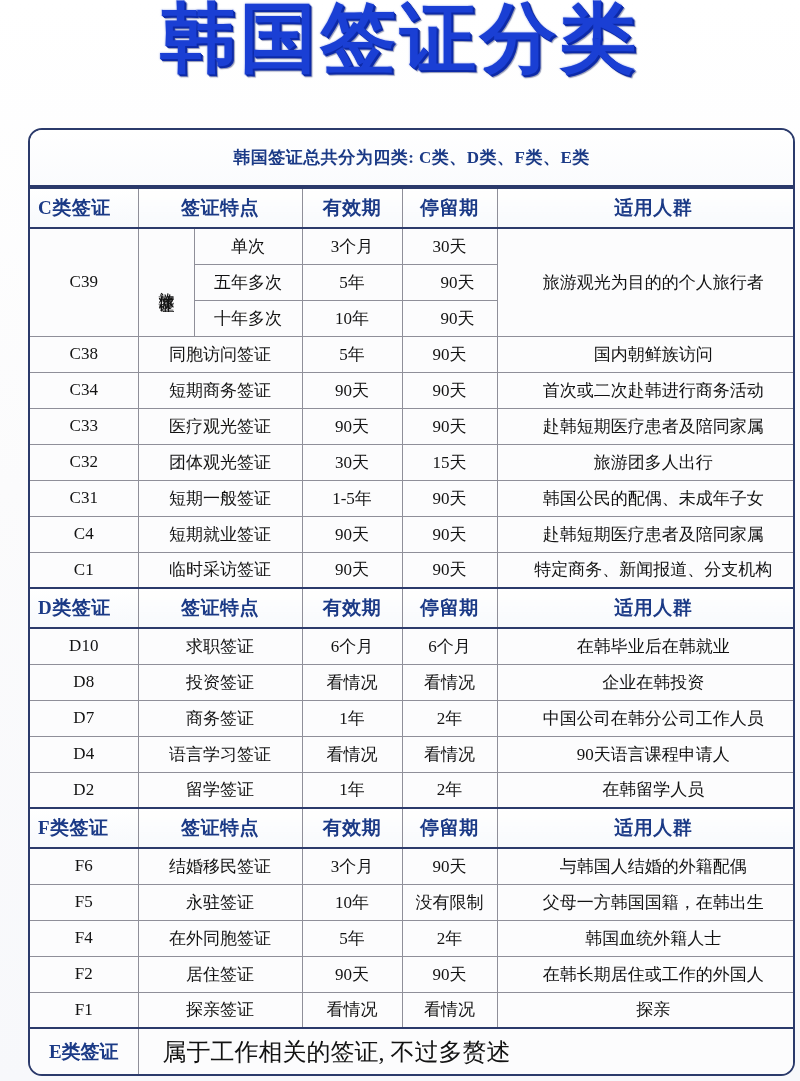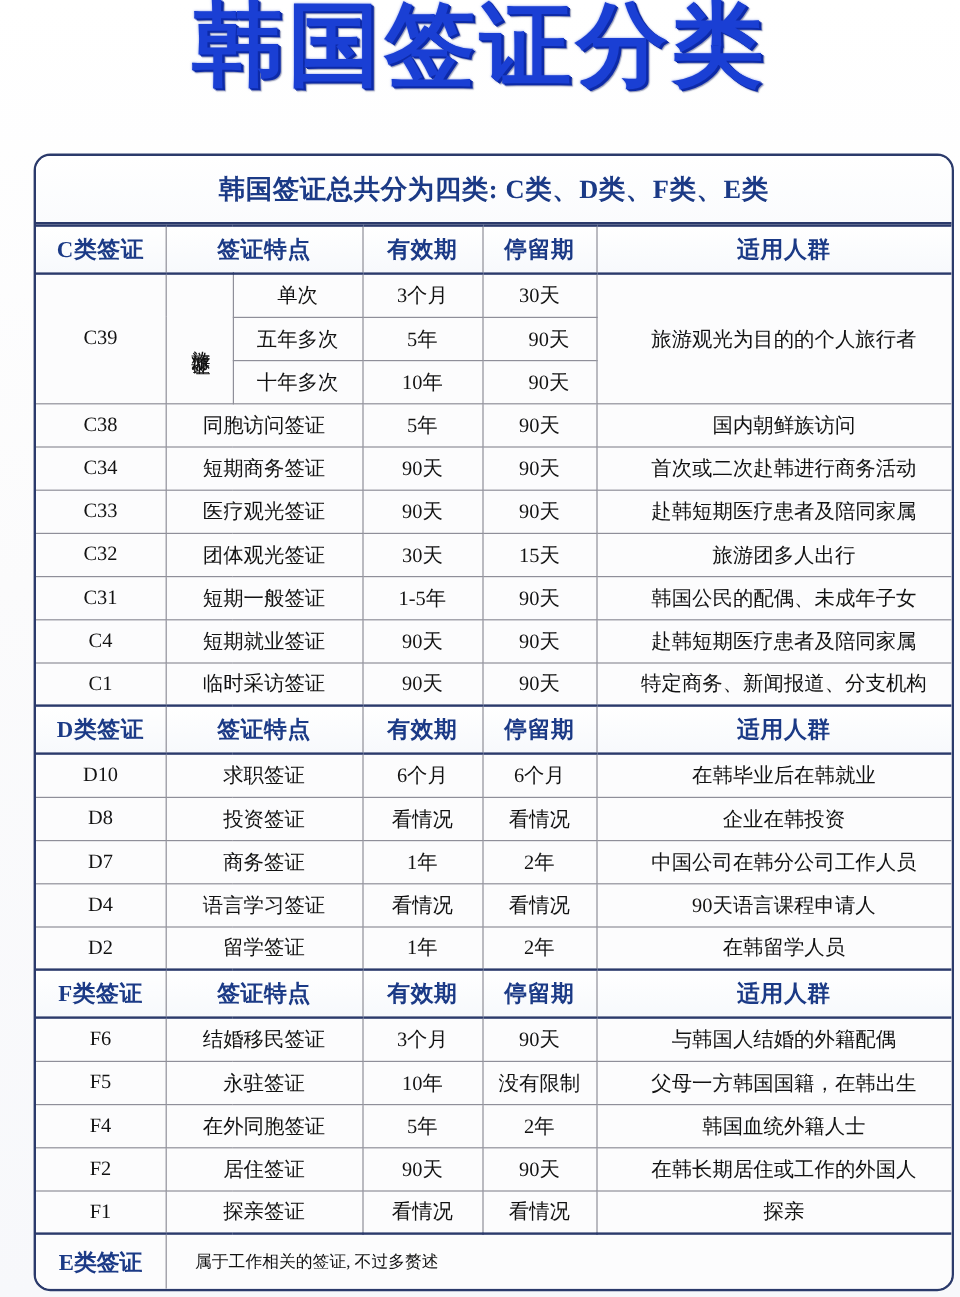--- a/index.html
+++ b/index.html
@@ -55,21 +55,21 @@
   .subtitle-row {
     height: 57px;
     display: flex;
     align-items: center;
     justify-content: center;
     background: linear-gradient(180deg,#ffffff,#fafbfd);
     border-bottom: 2px solid #2b3a6b;
   }
   .subtitle-text {
     font-weight: bold;
-    font-size: 22px;
+    font-size: 17px;
     color: #1b3a86;
     letter-spacing: .5px;
     white-space: nowrap;
   }
 
   table.visa {
     width: 100%;
     border-collapse: collapse;
     table-layout: fixed;
   }
@@ -98,21 +98,21 @@
   tr.section-head th {
     background: linear-gradient(180deg,#ffffff,#f7f9fc);
     color: #1b3a86;
     font-weight: bold;
     font-size: 19px;
     height: 40px;
     border-top: 2px solid #2b3a6b;
     border-bottom: 2px solid #2b3a6b;
     letter-spacing: .5px;
   }
-  tr.section-head th.cls { text-align: center; }
+  tr.section-head th.cls { text-align: left; }
 
   
   td.vertical {
     padding: 0;
     width: 56px;
   }
   .vert-inner {
     writing-mode: vertical-rl;
     text-orientation: upright;
     letter-spacing: 2px;
@@ -131,21 +131,21 @@
     height: 46px;
   }
   tr.efoot td.ecls {
     color: #1b3a86;
     font-weight: bold;
     font-size: 19px;
   }
   tr.efoot td.enote {
     text-align: left;
     padding-left: 22px;
-    font-size: 14px;
+    font-size: 24px;
   }
   table.visa tr:last-child td { border-bottom: none; }
   table.visa td:first-child, table.visa th:first-child { border-left: none; }
   table.visa td:last-child,  table.visa th:last-child  { border-right: none; padding-left: 24px; }
 </style>
 </head>
 <body>
 
 <div class="page">
 

